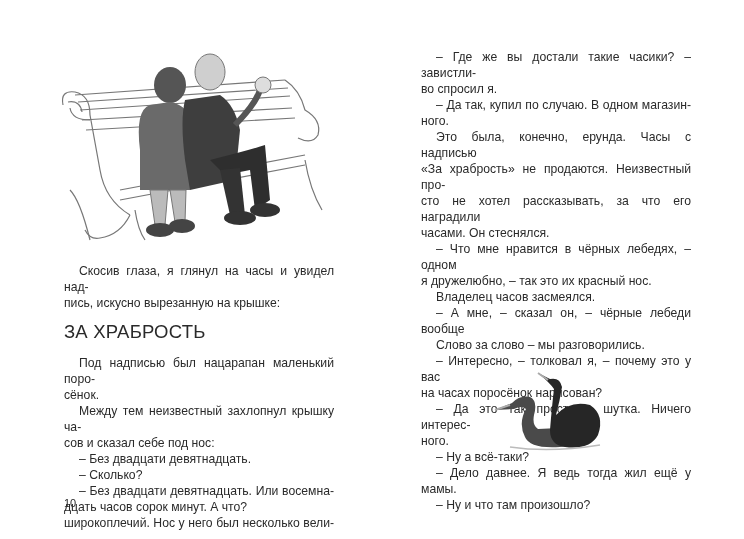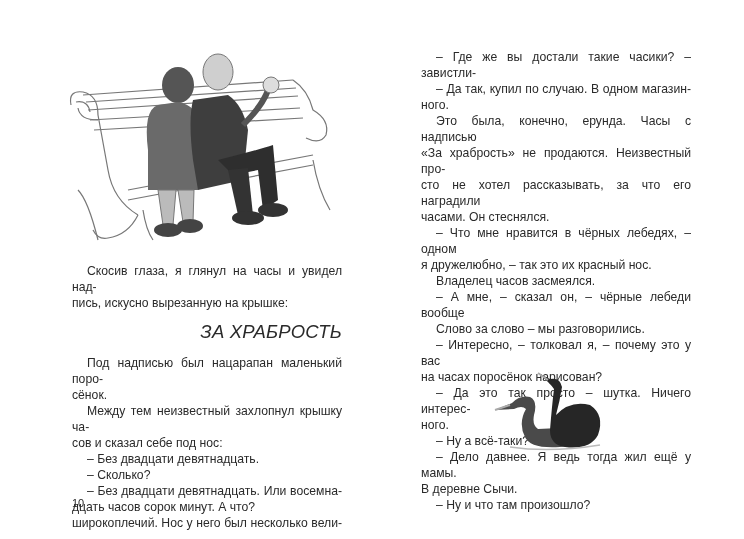--- a/index.html
+++ b/index.html
@@ -1,31 +1,31 @@
 <!DOCTYPE html>
 <html><head>
 <meta charset="utf-8">
 <style>
   html, body { margin:0; padding:0; }
   body {
     width:744px; height:539px; overflow:hidden; background:#ffffff;
     font-family:"Liberation Sans", sans-serif; color:#2a2a2a; position:relative;
   }
   .page { position:absolute; top:0; height:539px; }
-  .page.left { left:8px; width:372px; }
+  .page.left { left:0; width:372px; }
   .page.right { left:372px; width:372px; }
   .illus-bench { position:absolute; left:60px; top:50px; width:270px; height:195px; }
   .illus-swans { position:absolute; left:118px; top:365px; width:120px; height:88px; }
   .text { position:absolute; font-size:12.2px; line-height:16px; }
   .left .text { left:64px; width:270px; }
   .right .text { left:49px; width:270px; }
   .text p { margin:0; text-align:justify; text-align-last:left; }
   .text p.ind { text-indent:15px; }
   .text p.j { text-align-last:justify; }
-  .heading { text-align:right; font-style:italic; font-size:18.5px; line-height:22px; margin:10px 0 12px 0; letter-spacing:0.2px; }
+  .heading { text-align:left; font-size:18.5px; line-height:22px; margin:10px 0 12px 0; letter-spacing:0.2px; }
   .page-num { position:absolute; left:64px; top:497px; font-size:11px; }
 </style>
 </head>
 <body>
 
 <div class="page left">
   <svg class="illus-bench" viewBox="0 0 270 195">
     <g fill="none" stroke="#777" stroke-width="1.2">
       <path d="M3 55 Q0 40 15 42 Q30 45 30 65 L40 120 Q45 150 70 165"></path>
       <path d="M8 52 Q20 50 22 62"></path>
@@ -74,38 +74,38 @@
     <p class="j">широкоплечий. Нос у него был несколько вели-</p>
 
   </div>
 
   <div class="page-num">10</div>
 </div>
 
 <div class="page right">
   <div class="text" style="top:49px;">
     <p class="ind j">– Где же вы достали такие часики? – завистли-</p>
+    <p>во спросил я.</p>
     <p class="ind j">– Да так, купил по случаю. В одном магазин-</p>
     <p>ного.</p>
     <p class="ind j">Это была, конечно, ерунда. Часы с надписью</p>
     <p class="j">«За храбрость» не продаются. Неизвестный про-</p>
     <p class="j">сто не хотел рассказывать, за что его наградили</p>
     <p>часами. Он стеснялся.</p>
     <p class="ind j">– Что мне нравится в чёрных лебедях, – одном</p>
     <p>я дружелюбно, – так это их красный нос.</p>
     <p class="ind">Владелец часов засмеялся.</p>
     <p class="ind j">– А мне, – сказал он, – чёрные лебеди вообще</p>
     <p class="ind">Слово за слово – мы разговорились.</p>
     <p class="ind j">– Интересно, – толковал я, – почему это у вас</p>
     <p>на часах поросёнок нарисован?</p>
     <p class="ind j">– Да это так просто – шутка. Ничего интерес-</p>
     <p>ного.</p>
     <p class="ind">– Ну а всё-таки?</p>
     <p class="ind j">– Дело давнее. Я ведь тогда жил ещё у мамы.</p>
-    <p>В деревне Сычи.</p>
     <p class="ind">– Ну и что там произошло?</p>
 
   </div>
 
   <svg class="illus-swans" viewBox="0 0 120 88">
     <path d="M5 45 L22 38 Q30 30 40 32 Q48 36 44 50 Q42 60 48 64 L90 62 Q98 80 70 82 Q40 84 35 72 Q28 58 36 44 Q32 40 24 44 Z" fill="#4a4a4a"></path>
     <path d="M48 8 L60 14 Q70 12 72 22 Q70 35 66 50 Q80 35 100 40 Q115 50 108 70 Q100 85 75 82 Q60 80 60 65 Q62 40 64 24 Q60 18 48 8 Z" fill="#262626"></path>
     <path d="M5 45 L20 40" stroke="#aaa" stroke-width="2"></path>
     <path d="M48 8 L58 15" stroke="#aaa" stroke-width="2"></path>
     <path d="M20 82 Q60 88 110 80" stroke="#bbb" stroke-width="1.5" fill="none"></path>

